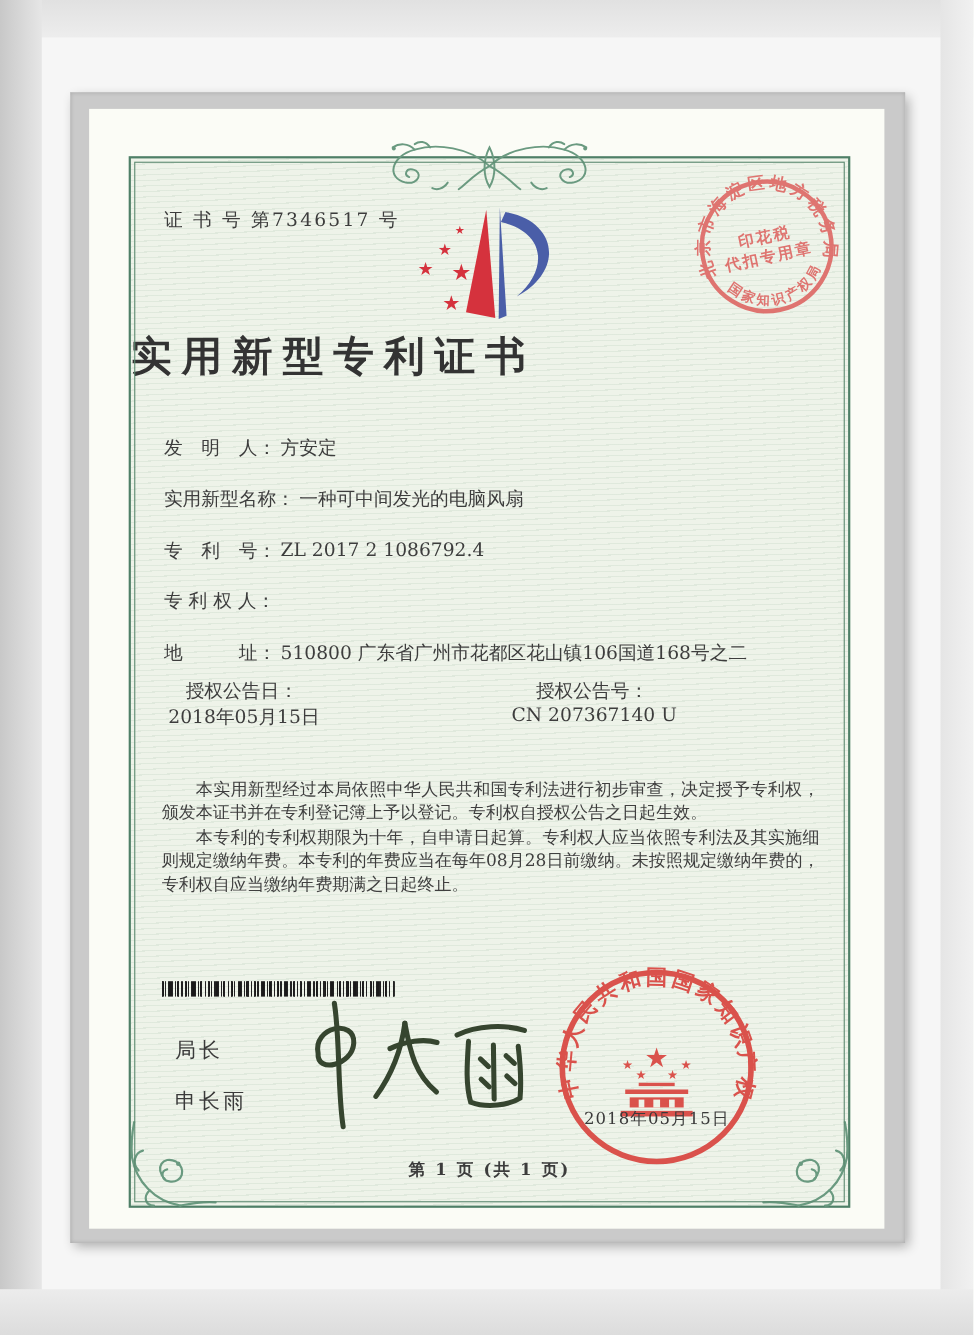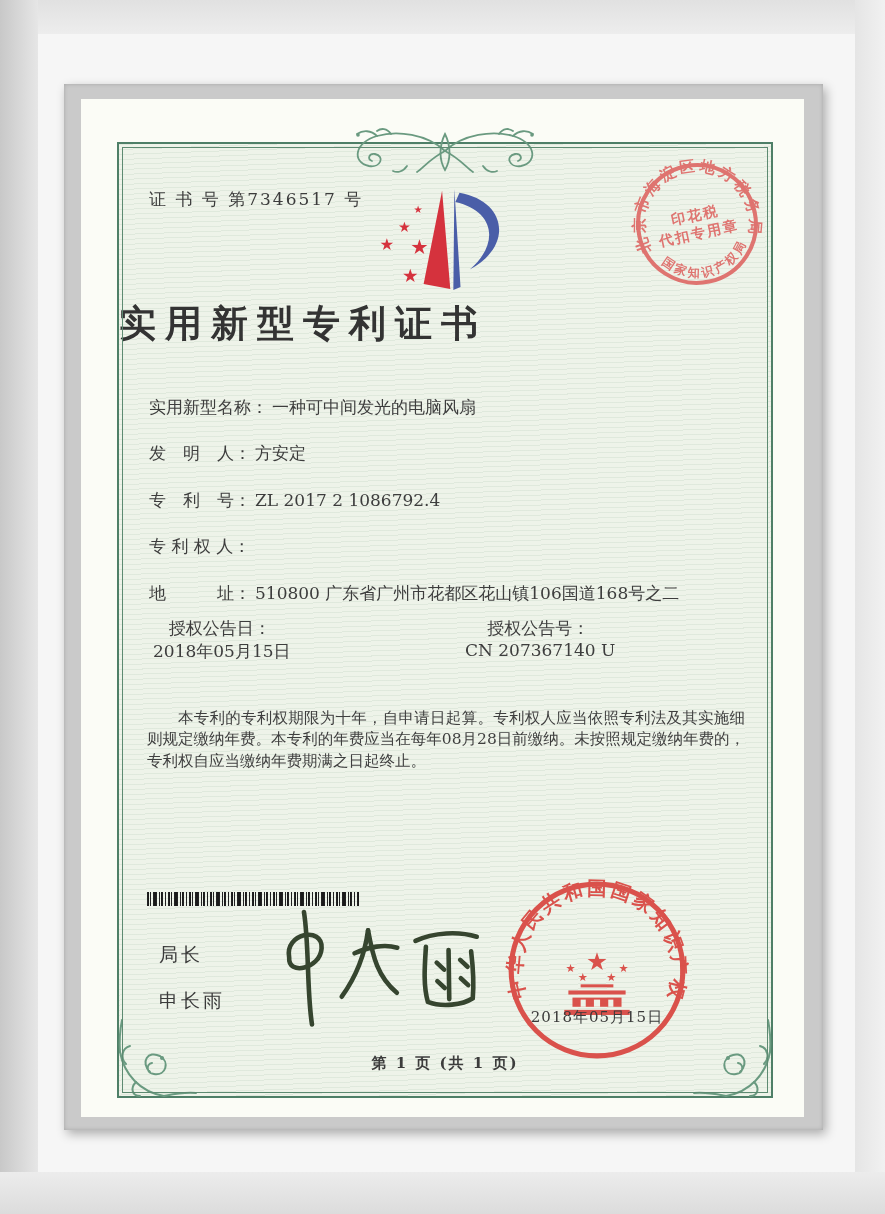--- a/index.html
+++ b/index.html
@@ -133,26 +133,26 @@
           <text x="40" y="50" font-size="14" fill="#d5323d">★</text>
           <text x="55" y="32" font-size="10" fill="#d5323d">★</text>
           <text x="52" y="72" font-size="20" fill="#d5323d">★</text>
           <text x="44" y="99" font-size="18" fill="#d5323d">★</text>
         </svg>
 
         <div class="cert-title">实用新型专利证书</div>
 
         <div class="fields">
           <div class="field-row">
+            <span class="field-label">发　明　人：</span>
+            <span class="field-value">方安定</span>
+          </div>
+          <div class="field-row">
             <span class="field-label">实用新型名称：</span>
             <span class="field-value">一种可中间发光的电脑风扇</span>
-          </div>
-          <div class="field-row">
-            <span class="field-label">发　明　人：</span>
-            <span class="field-value">方安定</span>
           </div>
           <div class="field-row">
             <span class="field-label">专　利　号：</span>
             <span class="field-value">ZL 2017 2 1086792.4</span>
           </div>
           <div class="field-row">
             <span class="field-label">专 利 权 人：</span>
           </div>
           <div class="field-row">
             <span class="field-label">地　　　址：</span>
@@ -164,20 +164,21 @@
               <span class="field-value">2018年05月15日</span>
             </span>
             <span class="grant-g2">
               <span class="field-label">授权公告号：</span>
               <span class="field-value">CN 207367140 U</span>
             </span>
           </div>
         </div>
 
         <div class="paras">
+          <p>本实用新型经过本局依照中华人民共和国专利法进行初步审查，决定授予专利权，颁发本证书并在专利登记簿上予以登记。专利权自授权公告之日起生效。</p>
           <p>本专利的专利权期限为十年，自申请日起算。专利权人应当依照专利法及其实施细则规定缴纳年费。本专利的年费应当在每年08月28日前缴纳。未按照规定缴纳年费的，专利权自应当缴纳年费期满之日起终止。</p>
         </div>
 
         <div class="barcode"></div>
 
         <div class="officer-title">局长</div>
         <div class="officer-name">申长雨</div>
 
         <svg class="signature" viewBox="0 0 220 120">
           <g stroke="#36452f" stroke-width="4.5" fill="none" stroke-linecap="round">

